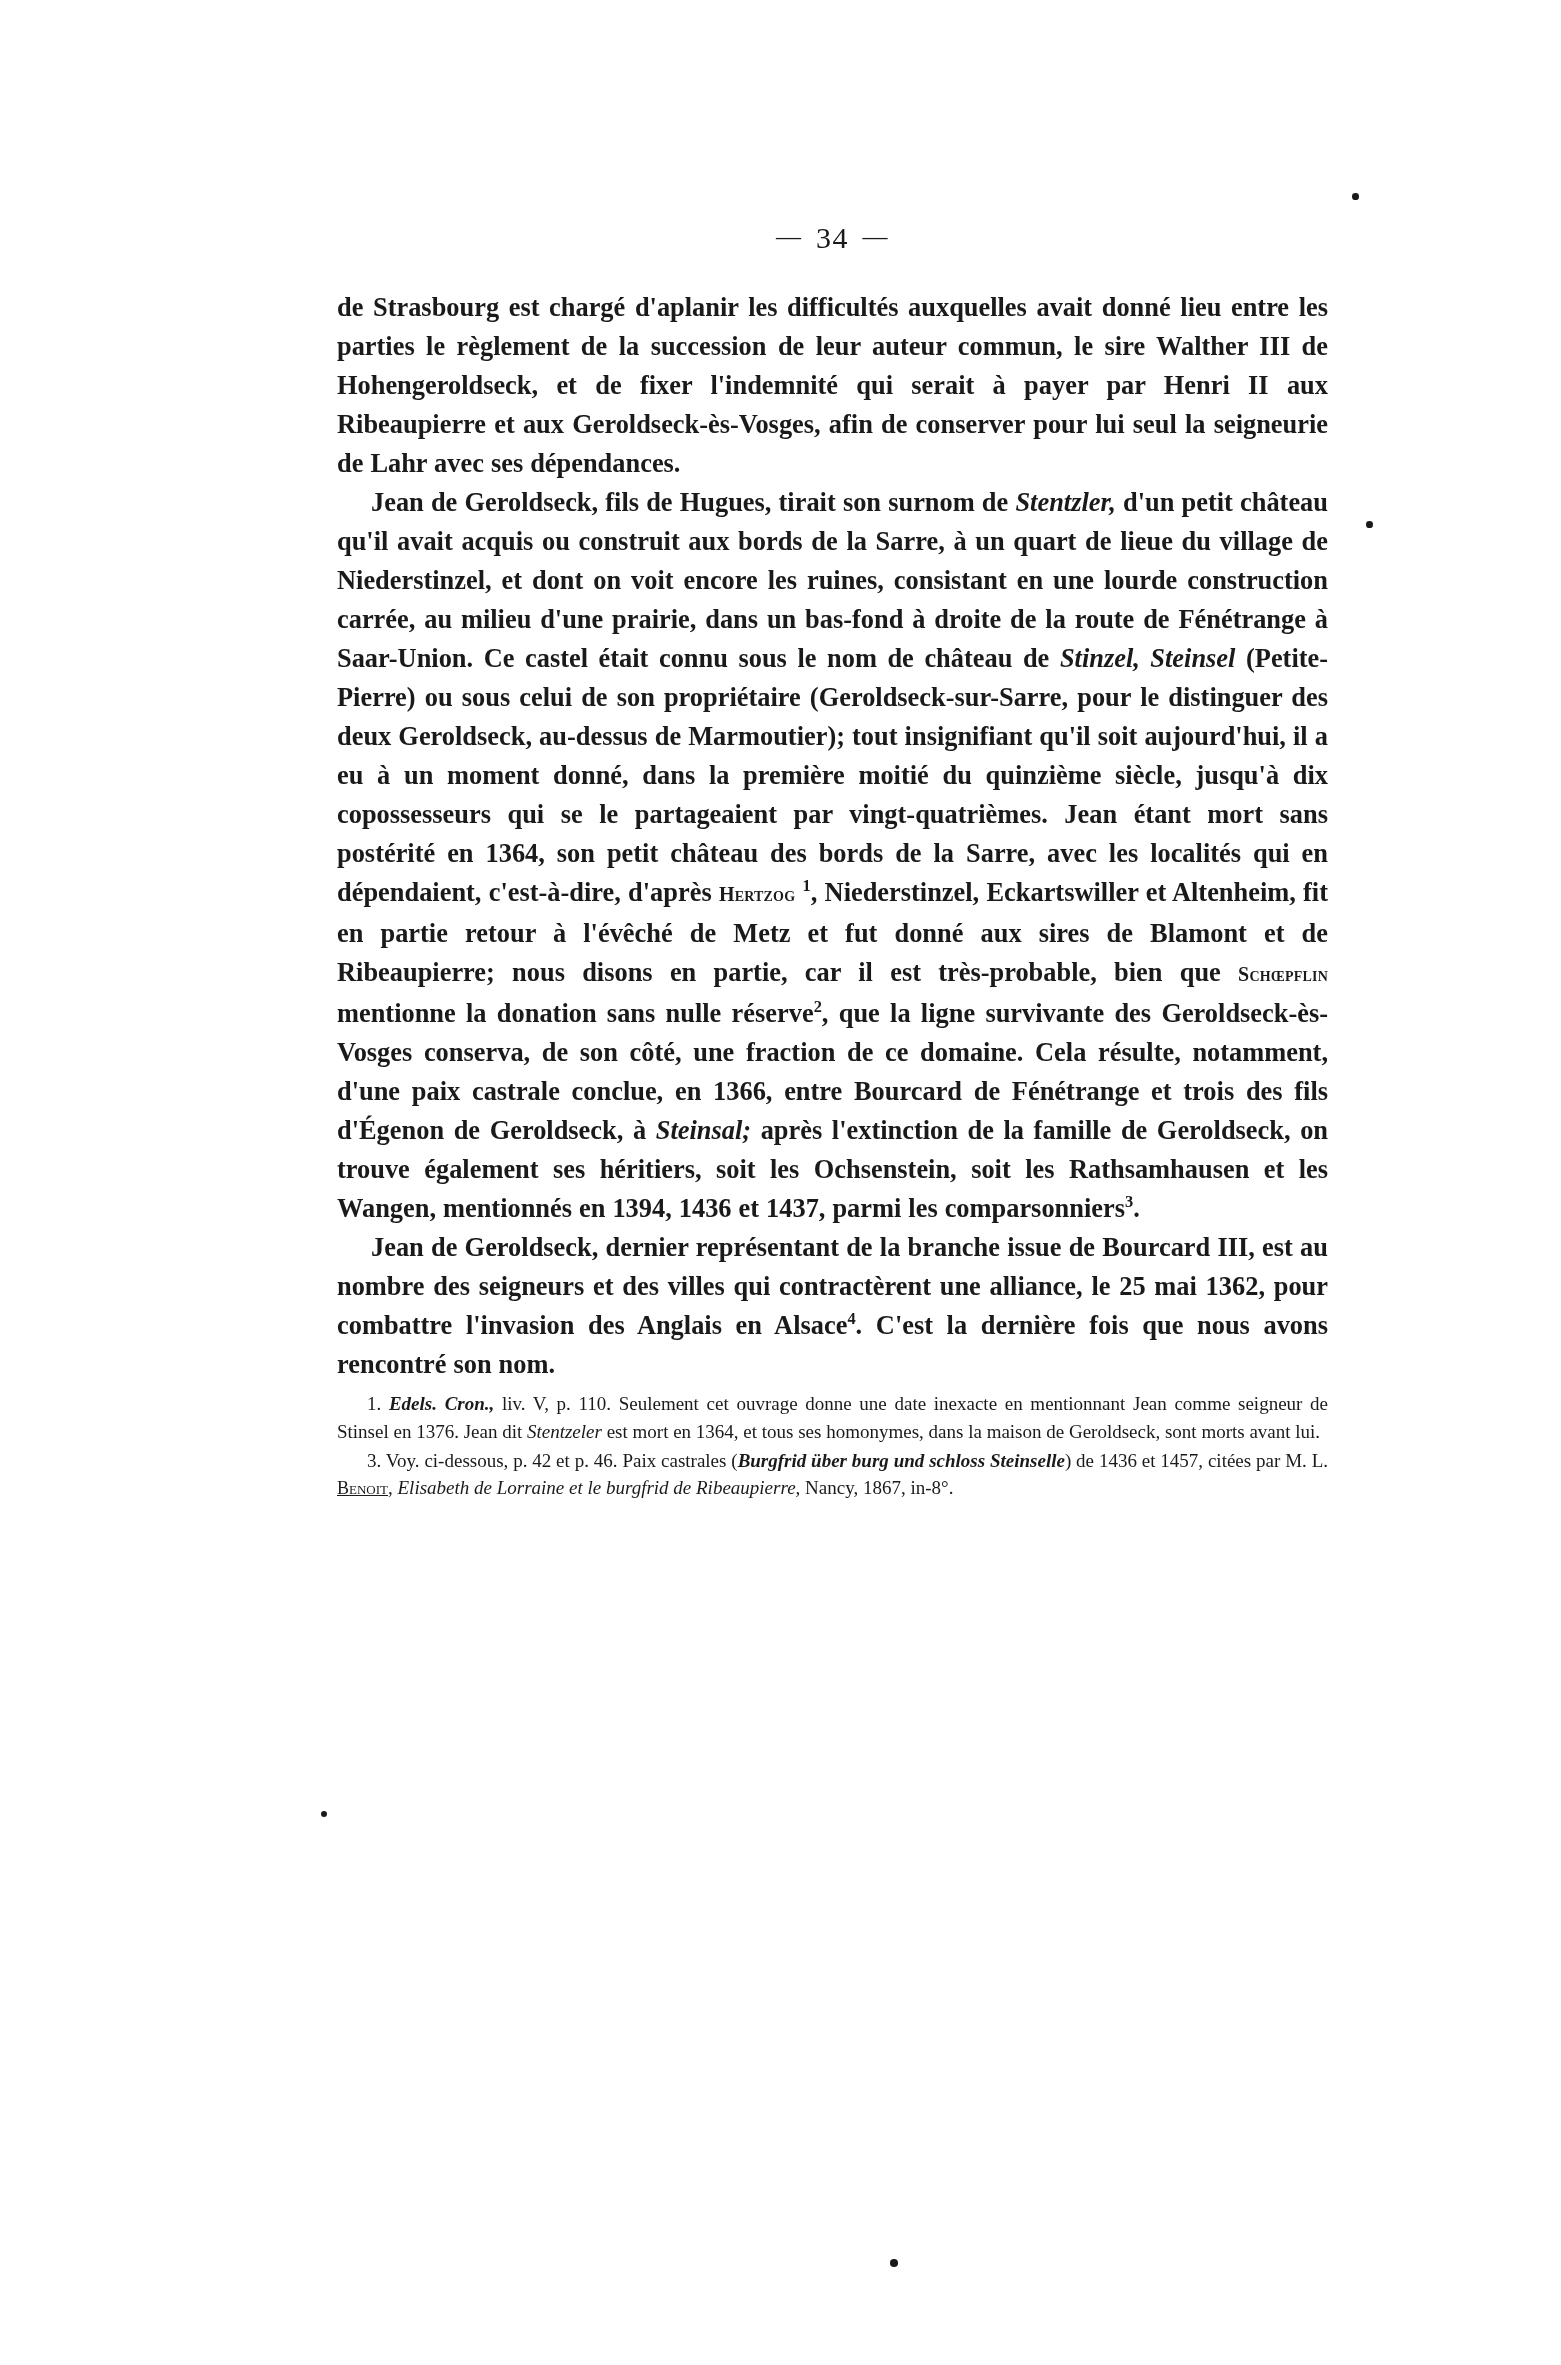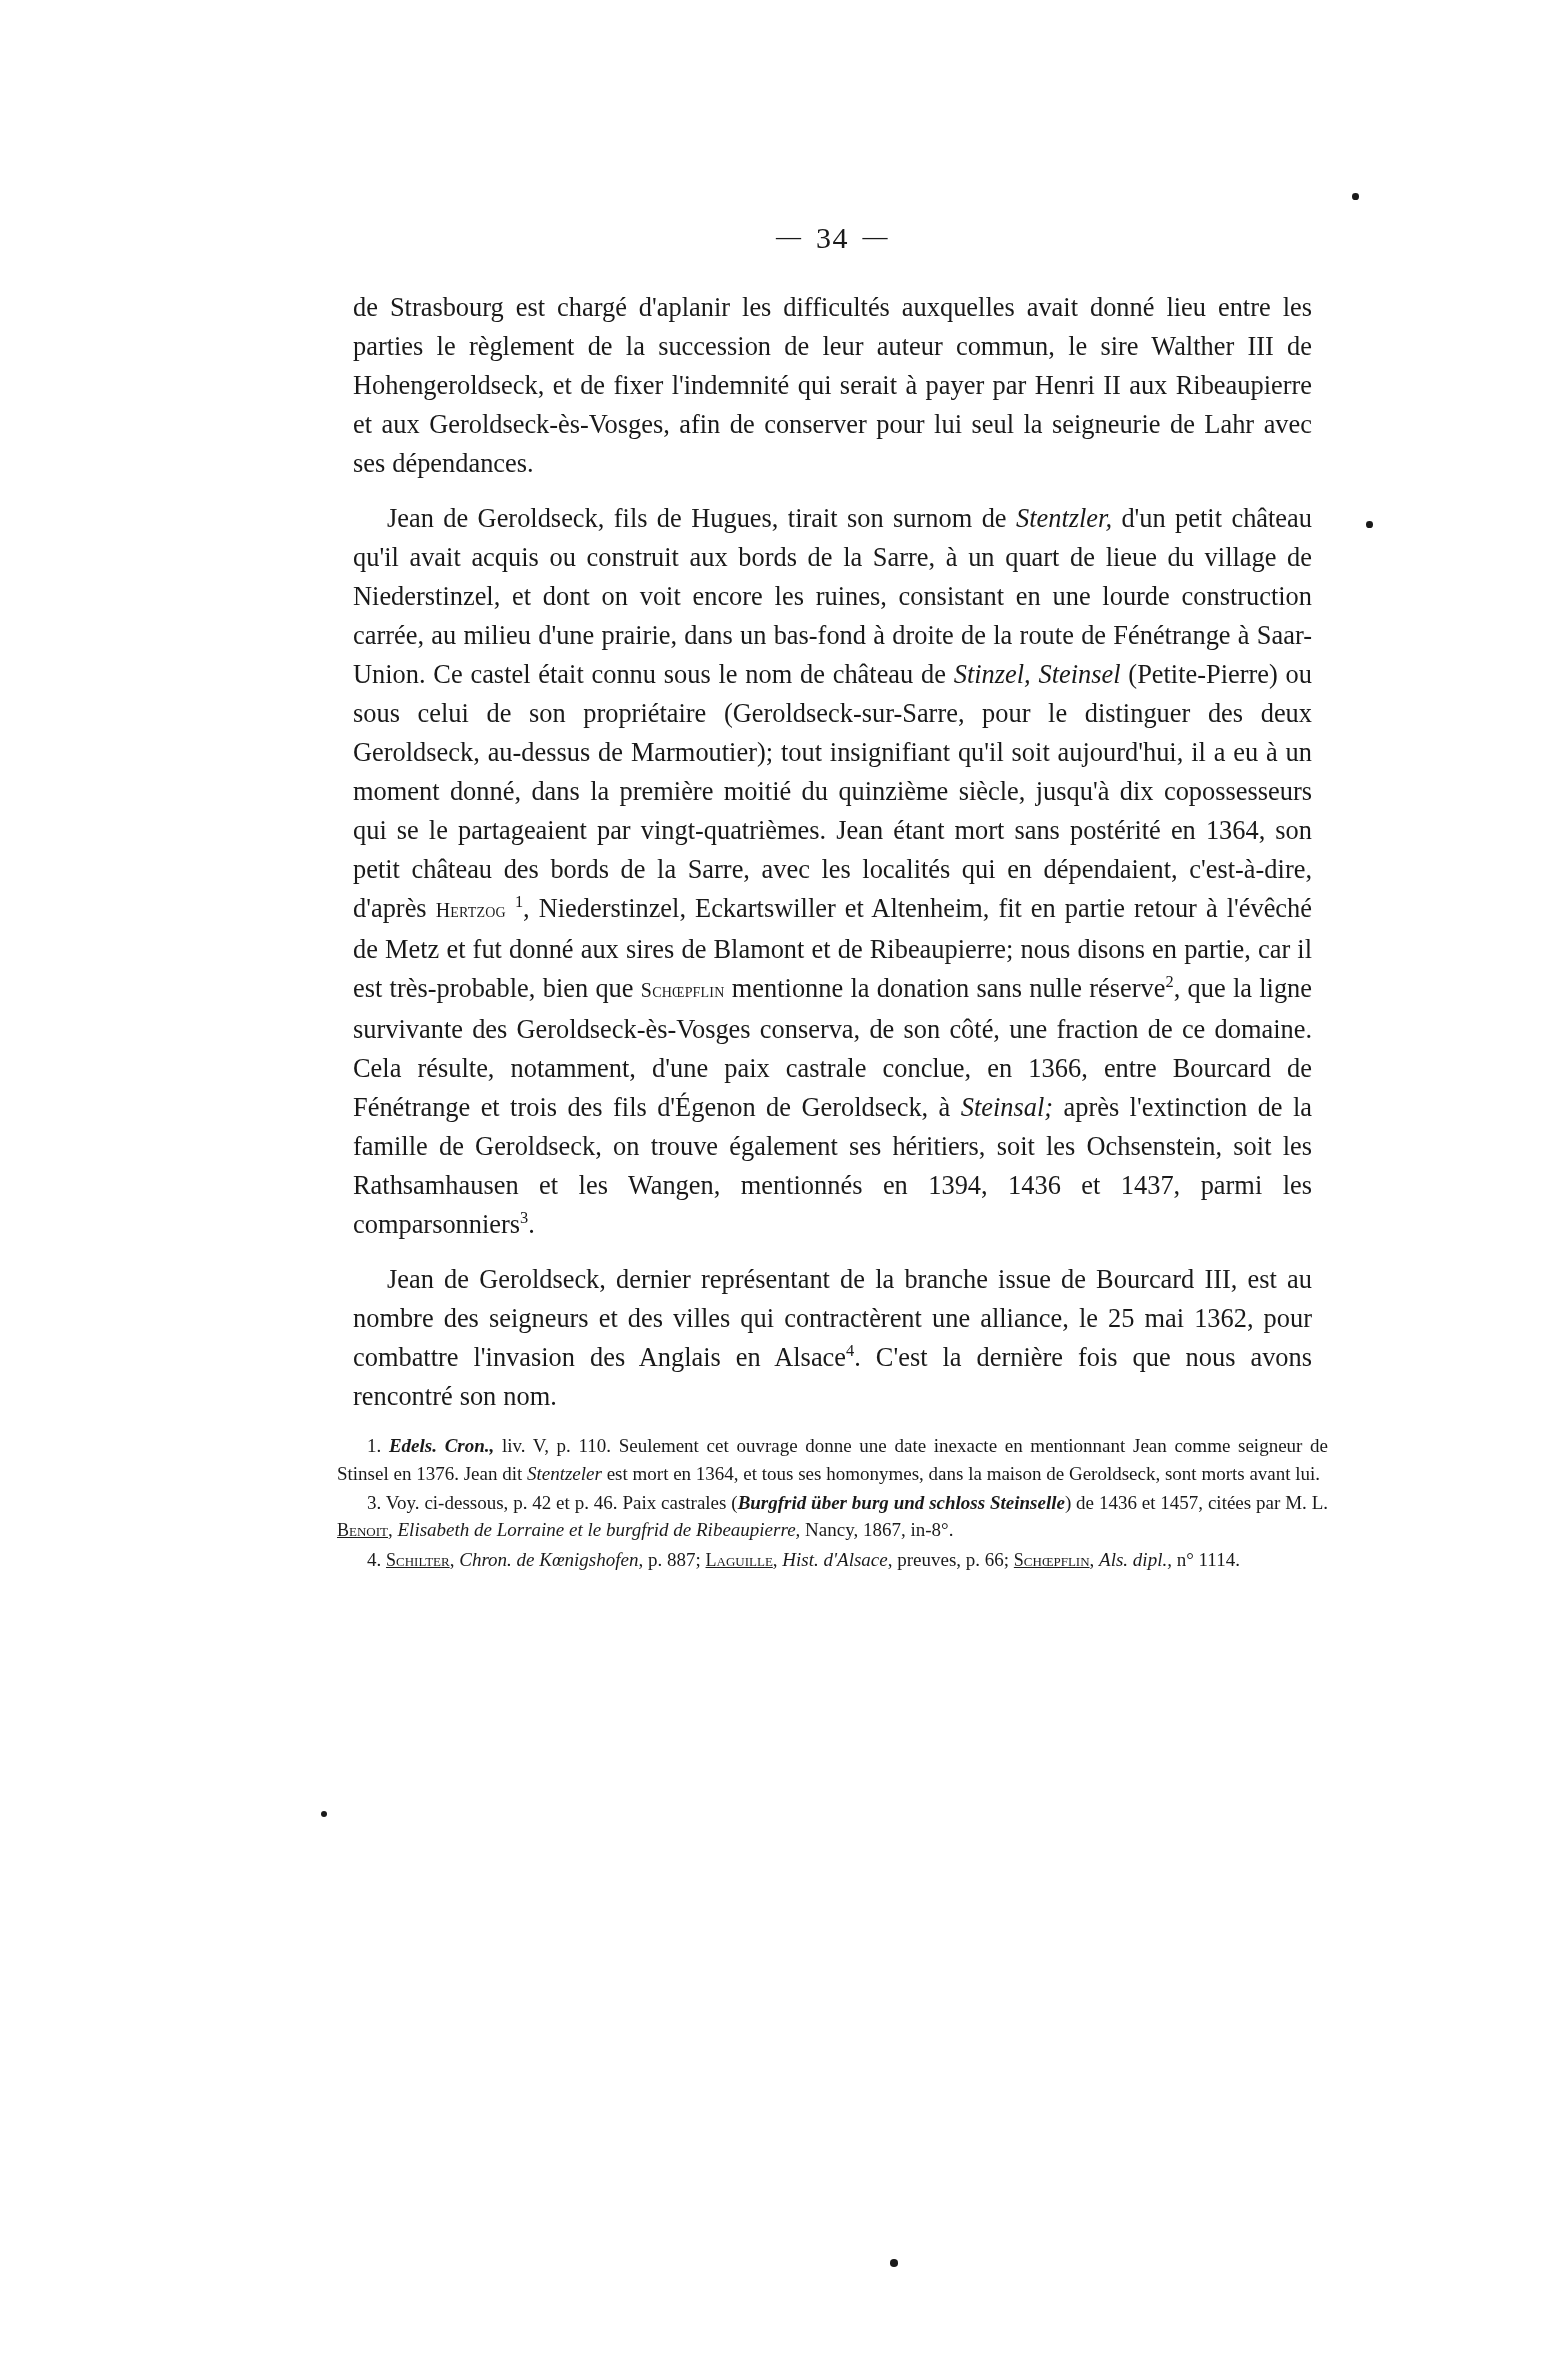--- a/index.html
+++ b/index.html
@@ -38,23 +38,24 @@
   .page-number .dash {
     display: inline-block;
     margin: 0 13.4px;
     font-size: 25px;
     vertical-align: 3px;
   }
   p.body {
     font-size: 26.4px;
     line-height: 39px;
     text-align: justify;
-    margin: 16px;
+    margin: 0;
     text-indent: 0;
     word-spacing: 0.4px;
+    font-weight: bold;
   }
   p.body.indent {
     text-indent: 34px;
   }
   .it { font-style: italic; }
   .sc {
     font-variant: small-caps;
     font-size: 20px;
     letter-spacing: 0.2px;
   }
@@ -106,18 +107,17 @@
       <span class="dash">—</span><span>34</span><span class="dash">—</span>
     </div>
 
     <p class="body">de Strasbourg est chargé d'aplanir les difficultés auxquelles avait donné lieu entre les parties le règlement de la succession de leur auteur commun, le sire Walther III de Hohengeroldseck, et de fixer l'indemnité qui serait à payer par Henri II aux Ribeaupierre et aux Geroldseck-ès-Vosges, afin de conserver pour lui seul la seigneurie de Lahr avec ses dépendances.</p>
     <p class="body indent">Jean de Geroldseck, fils de Hugues, tirait son surnom de <span class="it">Stentzler,</span> d'un petit château qu'il avait acquis ou construit aux bords de la Sarre, à un quart de lieue du village de Niederstinzel, et dont on voit encore les ruines, consistant en une lourde construction carrée, au milieu d'une prairie, dans un bas-fond à droite de la route de Fénétrange à Saar-Union. Ce castel était connu sous le nom de château de <span class="it">Stinzel, Steinsel</span> (Petite-Pierre) ou sous celui de son propriétaire (Geroldseck-sur-Sarre, pour le distinguer des deux Geroldseck, au-dessus de Marmoutier); tout insignifiant qu'il soit aujourd'hui, il a eu à un moment donné, dans la première moitié du quinzième siècle, jusqu'à dix copossesseurs qui se le partageaient par vingt-quatrièmes. Jean étant mort sans postérité en 1364, son petit château des bords de la Sarre, avec les localités qui en dépendaient, c'est-à-dire, d'après <span class="sc">Hertzog</span> <sup>1</sup>, Niederstinzel, Eckartswiller et Altenheim, fit en partie retour à l'évêché de Metz et fut donné aux sires de Blamont et de Ribeaupierre; nous disons en partie, car il est très-probable, bien que <span class="sc">Schœpflin</span> mentionne la donation sans nulle réserve<sup>2</sup>, que la ligne survivante des Geroldseck-ès-Vosges conserva, de son côté, une fraction de ce domaine. Cela résulte, notamment, d'une paix castrale conclue, en 1366, entre Bourcard de Fénétrange et trois des fils d'Égenon de Geroldseck, à <span class="it">Steinsal;</span> après l'extinction de la famille de Geroldseck, on trouve également ses héritiers, soit les Ochsenstein, soit les Rathsamhausen et les Wangen, mentionnés en 1394, 1436 et 1437, parmi les comparsonniers<sup>3</sup>.</p>
     <p class="body indent">Jean de Geroldseck, dernier représentant de la branche issue de Bourcard III, est au nombre des seigneurs et des villes qui contractèrent une alliance, le 25 mai 1362, pour combattre l'invasion des Anglais en Alsace<sup>4</sup>. C'est la dernière fois que nous avons rencontré son nom.</p>
 
     <div class="footnotes">
       <p>1. <span class="bi">Edels. Cron.,</span> liv. V, p. 110. Seulement cet ouvrage donne une date inexacte en mentionnant Jean comme seigneur de Stinsel en 1376. Jean dit <span class="it">Stentzeler</span> est mort en 1364, et tous ses homonymes, dans la maison de Geroldseck, sont morts avant lui.</p>
       <p>3. Voy. ci-dessous, p. 42 et p. 46. Paix castrales (<span class="bi">Burgfrid über burg und schloss Steinselle</span>) de 1436 et 1457, citées par M. L. <span class="fsc">Benoit</span>, <span class="it">Elisabeth de Lorraine et le burgfrid de Ribeaupierre,</span> Nancy, 1867, in-8°.</p>
-      <p>4. <span class="fsc">Schilter</span>, <span class="it">Chron. de Kœnigshofen,</span> p. 887; <span class="fsc">Laguille</span>, <span class="it">Hist. d'Alsace</span>, preuves, p. 66; <span class="fsc">Schœpflin</span>, <span class="it">Als. dipl.,</span> n° 1114.</p>
     </div>
 
   </div>
 </div>
 
 
 </body></html>

